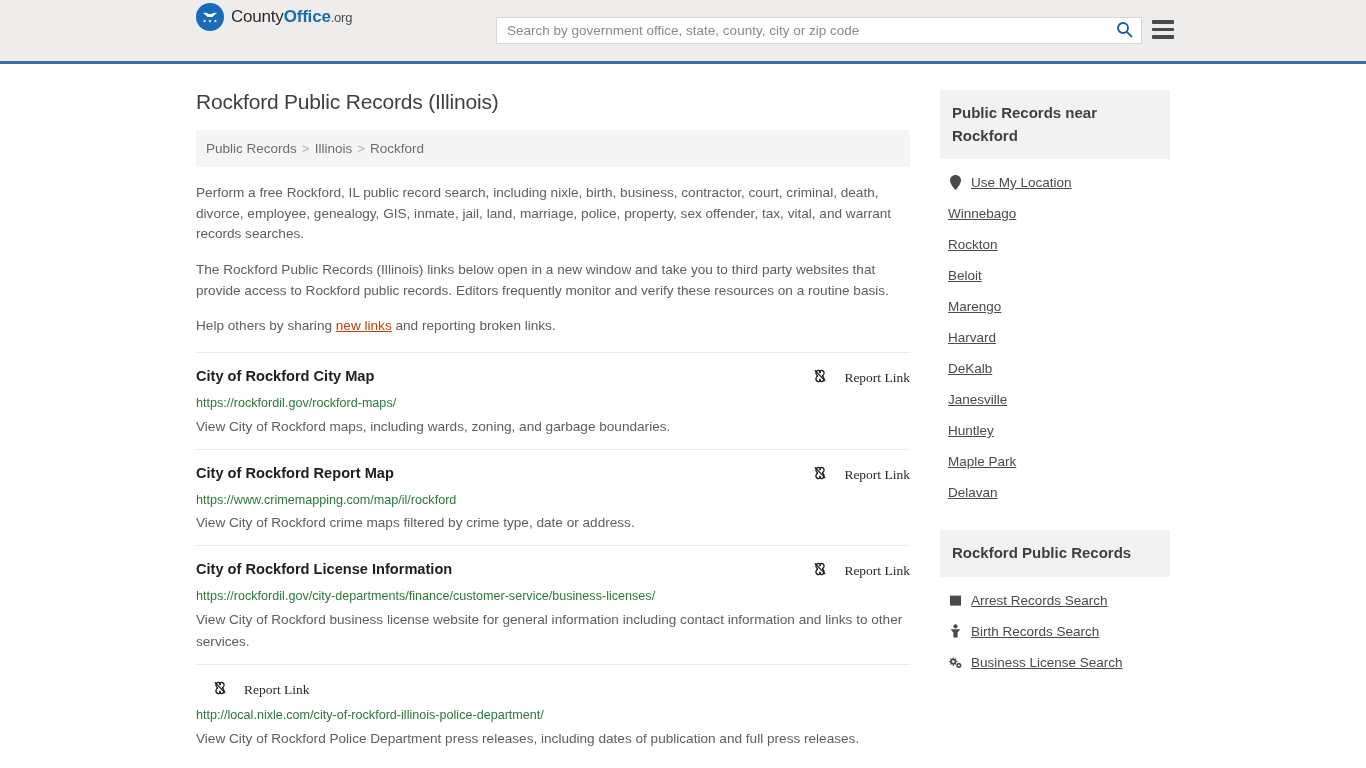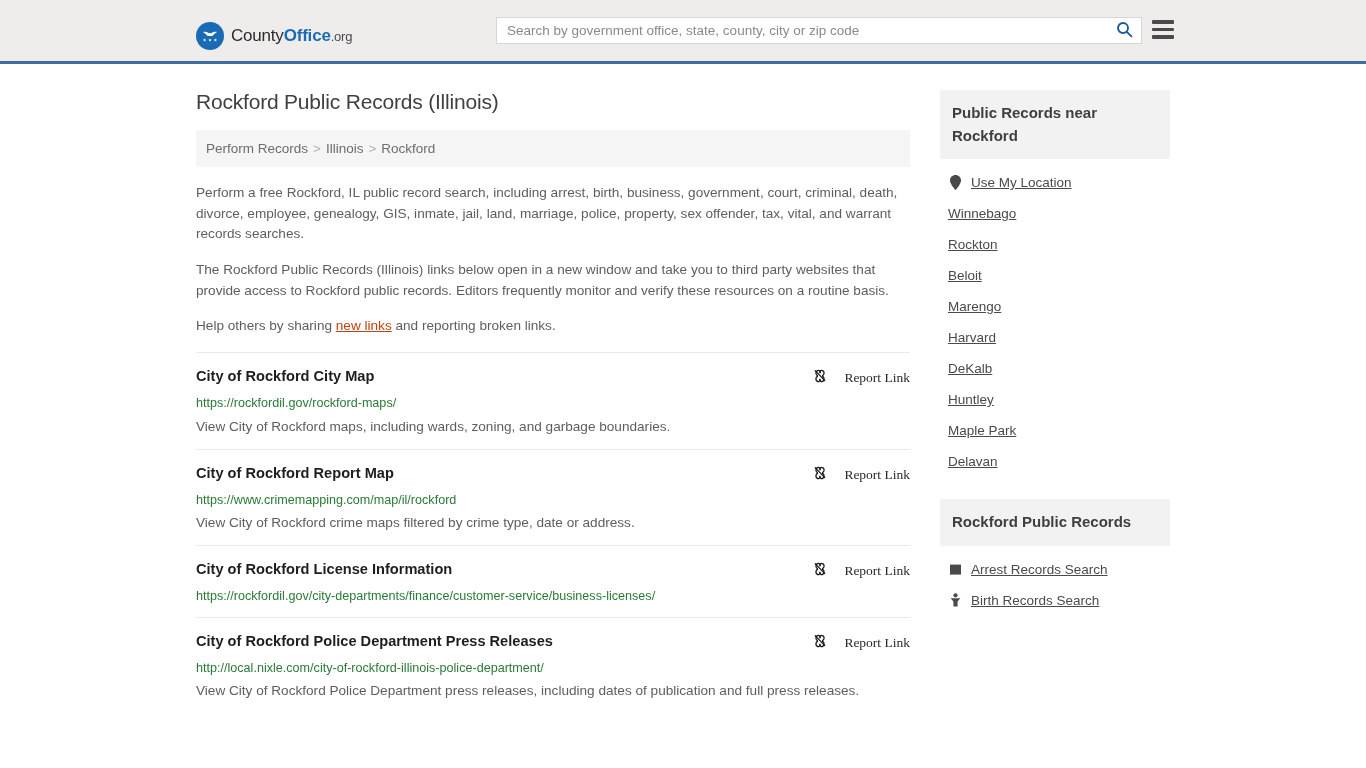--- a/index.html
+++ b/index.html
@@ -17,21 +17,21 @@
     height: 64px;
     background: #eeedec;
     border-bottom: 3px solid #3b6e9f;
     position: relative;
     display: flex;
     align-items: center;
   }
   .logo-wrap {
     position: absolute;
     left: 196px;
-    top: 22px;
+    top: 3px;
     display: flex;
     align-items: center;
     gap: 7px;
     cursor: pointer;
   }
   .logo-mark {
     width: 28px; height: 28px;
     border-radius: 50%;
     background: #1a6bb5;
     display: flex;
@@ -241,24 +241,24 @@
   </div>
 </div>
 
 <div class="page">
   <div class="page-inner">
 
     <div class="main-col">
       <h1 class="page-title">Rockford Public Records (Illinois)</h1>
 
       <div class="breadcrumb">
-        <a>Perform Records</a><span class="sep">&gt;</span><a>Illinois</a><span class="sep">&gt;</span><a>Rockford</a>
+        <a>Public Records</a><span class="sep">&gt;</span><a>Illinois</a><span class="sep">&gt;</span><a>Rockford</a>
       </div>
 
-      <p class="intro">Perform a free Rockford, IL public record search, including arrest, birth, business, government, court, criminal, death, divorce, employee, genealogy, GIS, inmate, jail, land, marriage, police, property, sex offender, tax, vital, and warrant records searches.</p>
+      <p class="intro">Perform a free Rockford, IL public record search, including nixle, birth, business, contractor, court, criminal, death, divorce, employee, genealogy, GIS, inmate, jail, land, marriage, police, property, sex offender, tax, vital, and warrant records searches.</p>
       <p class="intro">The Rockford Public Records (Illinois) links below open in a new window and take you to third party websites that provide access to Rockford public records. Editors frequently monitor and verify these resources on a routine basis.</p>
       <p class="intro"><span>Help others by sharing </span><a class="inline-link">new links</a><span> and reporting broken links.</span></p>
 
       <div id="entry-list">
           <div class="entry">
             <div class="entry-head">
               <a class="entry-title">City of Rockford City Map</a>
               <div class="report-link">
                 <span><svg width="16" height="16" viewBox="0 0 16 16" aria-hidden="true">
   <path d="M3.2 2.6 L12.8 12.6" stroke="#1a1a1a" stroke-width="1.3" stroke-linecap="round"></path>
@@ -298,24 +298,24 @@
   <path d="M3.2 2.6 L12.8 12.6" stroke="#1a1a1a" stroke-width="1.3" stroke-linecap="round"></path>
   <path d="M5.4 7.6 C3.6 6.4, 3.4 4.0, 5.0 2.9 C6.5 1.9, 8.3 2.7, 8.0 4.6" fill="none" stroke="#1a1a1a" stroke-width="1.3" stroke-linecap="round"></path>
   <path d="M10.6 7.6 C12.4 6.4, 12.6 4.0, 11.0 2.9 C9.5 1.9, 7.7 2.7, 8.0 4.6" fill="none" stroke="#1a1a1a" stroke-width="1.3" stroke-linecap="round"></path>
   <path d="M5.4 8.4 C3.6 9.6, 3.4 12.0, 5.0 13.1 C6.5 14.1, 8.3 13.3, 8.0 11.4" fill="none" stroke="#1a1a1a" stroke-width="1.3" stroke-linecap="round"></path>
   <path d="M10.6 8.4 C12.4 9.6, 12.6 12.0, 11.0 13.1 C9.5 14.1, 7.7 13.3, 8.0 11.4" fill="none" stroke="#1a1a1a" stroke-width="1.3" stroke-linecap="round"></path>
 </svg></span>
                 <span class="report-label">Report Link</span>
               </div>
             </div>
             <a class="entry-url">https://rockfordil.gov/city-departments/finance/customer-service/business-licenses/</a>
+            <div class="entry-desc">View City of Rockford business license website for general information including contact information and links to other services.</div>
           </div>
           <div class="entry">
             <div class="entry-head">
-              <a class="entry-title">City of Rockford Police Department Press Releases</a>
               <div class="report-link">
                 <span><svg width="16" height="16" viewBox="0 0 16 16" aria-hidden="true">
   <path d="M3.2 2.6 L12.8 12.6" stroke="#1a1a1a" stroke-width="1.3" stroke-linecap="round"></path>
   <path d="M5.4 7.6 C3.6 6.4, 3.4 4.0, 5.0 2.9 C6.5 1.9, 8.3 2.7, 8.0 4.6" fill="none" stroke="#1a1a1a" stroke-width="1.3" stroke-linecap="round"></path>
   <path d="M10.6 7.6 C12.4 6.4, 12.6 4.0, 11.0 2.9 C9.5 1.9, 7.7 2.7, 8.0 4.6" fill="none" stroke="#1a1a1a" stroke-width="1.3" stroke-linecap="round"></path>
   <path d="M5.4 8.4 C3.6 9.6, 3.4 12.0, 5.0 13.1 C6.5 14.1, 8.3 13.3, 8.0 11.4" fill="none" stroke="#1a1a1a" stroke-width="1.3" stroke-linecap="round"></path>
   <path d="M10.6 8.4 C12.4 9.6, 12.6 12.0, 11.0 13.1 C9.5 14.1, 7.7 13.3, 8.0 11.4" fill="none" stroke="#1a1a1a" stroke-width="1.3" stroke-linecap="round"></path>
 </svg></span>
                 <span class="report-label">Report Link</span>
               </div>
@@ -352,20 +352,23 @@
               <div class="side-link-row">
                 <span class="side-link">Marengo</span>
               </div>
               <div class="side-link-row">
                 <span class="side-link">Harvard</span>
               </div>
               <div class="side-link-row">
                 <span class="side-link">DeKalb</span>
               </div>
               <div class="side-link-row">
+                <span class="side-link">Janesville</span>
+              </div>
+              <div class="side-link-row">
                 <span class="side-link">Huntley</span>
               </div>
               <div class="side-link-row">
                 <span class="side-link">Maple Park</span>
               </div>
               <div class="side-link-row">
                 <span class="side-link">Delavan</span>
               </div>
             </div>
         </div>
@@ -384,18 +387,29 @@
             </div>
             <div class="side-link-row">
               <span class="side-icon">
                 <svg width="13" height="14" viewBox="0 0 13 14" aria-hidden="true">
                   <circle cx="6.5" cy="2.3" r="2.1" fill="#4a4a4a"></circle>
                   <path d="M1.6 5.2 L11.4 5.2 L8.6 8.4 L8.6 13.6 L4.4 13.6 L4.4 8.4 Z" fill="#4a4a4a"></path>
                 </svg>
               </span>
               <span class="side-link">Birth Records Search</span>
             </div>
+            <div class="side-link-row">
+              <span class="side-icon">
+                <svg width="15" height="13" viewBox="0 0 15 13" aria-hidden="true">
+                  <path d="M5.1 1.1 l1.1 0 0.25 1.2 0.95 0.4 1.0 -0.72 0.78 0.78 -0.72 1.0 0.4 0.95 1.2 0.25 0 1.1 -1.2 0.25 -0.4 0.95 0.72 1.0 -0.78 0.78 -1.0 -0.72 -0.95 0.4 -0.25 1.2 -1.1 0 -0.25 -1.2 -0.95 -0.4 -1.0 0.72 -0.78 -0.78 0.72 -1.0 -0.4 -0.95 -1.2 -0.25 0 -1.1 1.2 -0.25 0.4 -0.95 -0.72 -1.0 0.78 -0.78 1.0 0.72 0.95 -0.4 Z" fill="#4a4a4a"></path>
+                  <circle cx="5.65" cy="5.5" r="1.5" fill="#ffffff"></circle>
+                  <circle cx="11.6" cy="9.6" r="2.7" fill="#4a4a4a"></circle>
+                  <circle cx="11.6" cy="9.6" r="1.0" fill="#ffffff"></circle>
+                </svg>
+              </span>
+              <span class="side-link">Business License Search</span>
+            </div>
           </div>
       </div>
 
     </div>
   </div>
 </div>
 
 </body></html>

